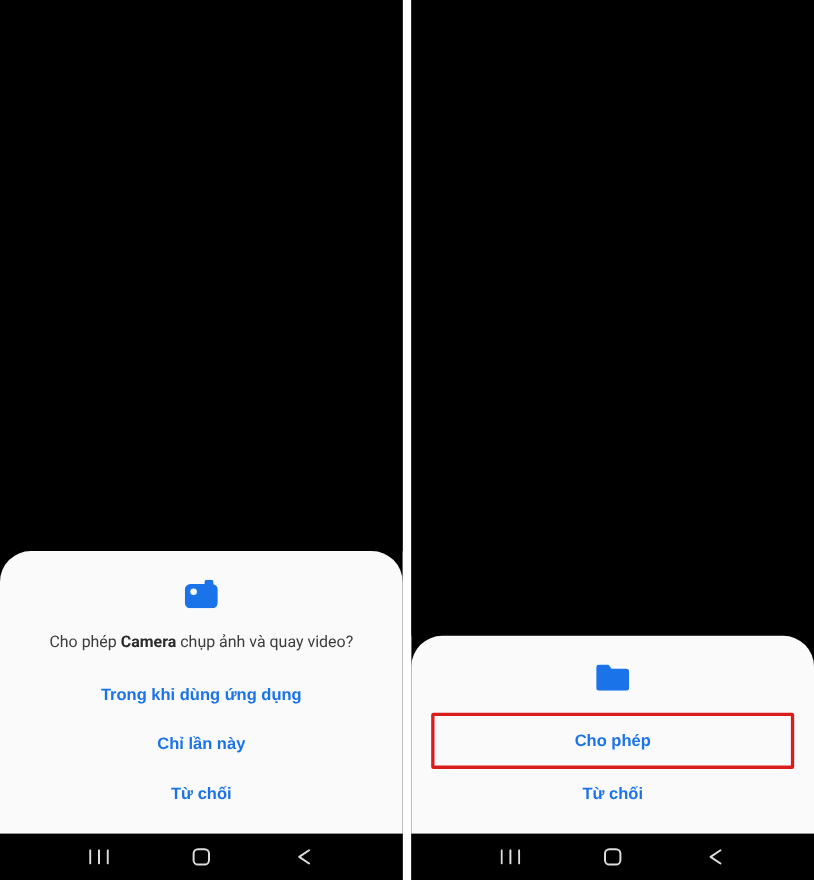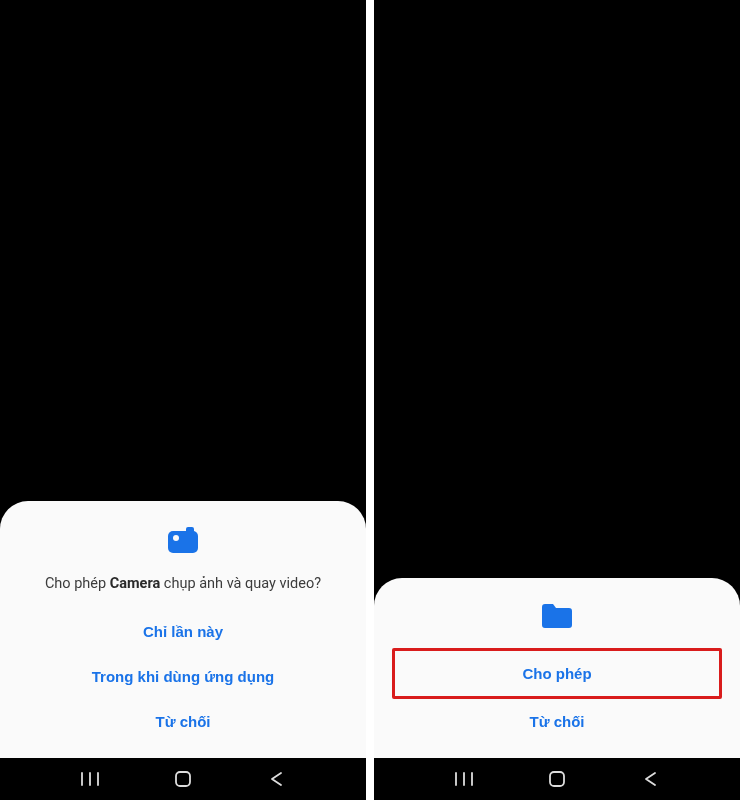--- a/index.html
+++ b/index.html
@@ -86,22 +86,22 @@
     <div class="dialog-icon">
       <svg width="30" height="26" viewBox="0 0 30 26">
         <rect x="0" y="4" width="30" height="22" rx="5" fill="#1a73e8"></rect>
         <rect x="18" y="0" width="8" height="6" rx="2" fill="#1a73e8"></rect>
         <circle cx="8" cy="11" r="3" fill="#fafafa"></circle>
       </svg>
     </div>
     <div class="dialog-text">
       <span>Cho phép </span><b>Camera</b><span> chụp ảnh và quay video?</span>
     </div>
+    <button class="dialog-btn">Trong khi dùng ứng dụng</button>
     <button class="dialog-btn">Chỉ lần này</button>
-    <button class="dialog-btn">Trong khi dùng ứng dụng</button>
     <button class="dialog-btn">Từ chối</button>
   </div>
   <div class="navbar">
     <div class="nav-btn">
       <svg width="18" height="14" viewBox="0 0 18 14">
           <path d="M1 1 L1 13 M9 1 L9 13 M17 1 L17 13" stroke="#ddd" stroke-width="1.8" stroke-linecap="round"></path>
         </svg>
     </div>
     <div class="nav-btn">
       <svg width="18" height="18" viewBox="0 0 18 18">

